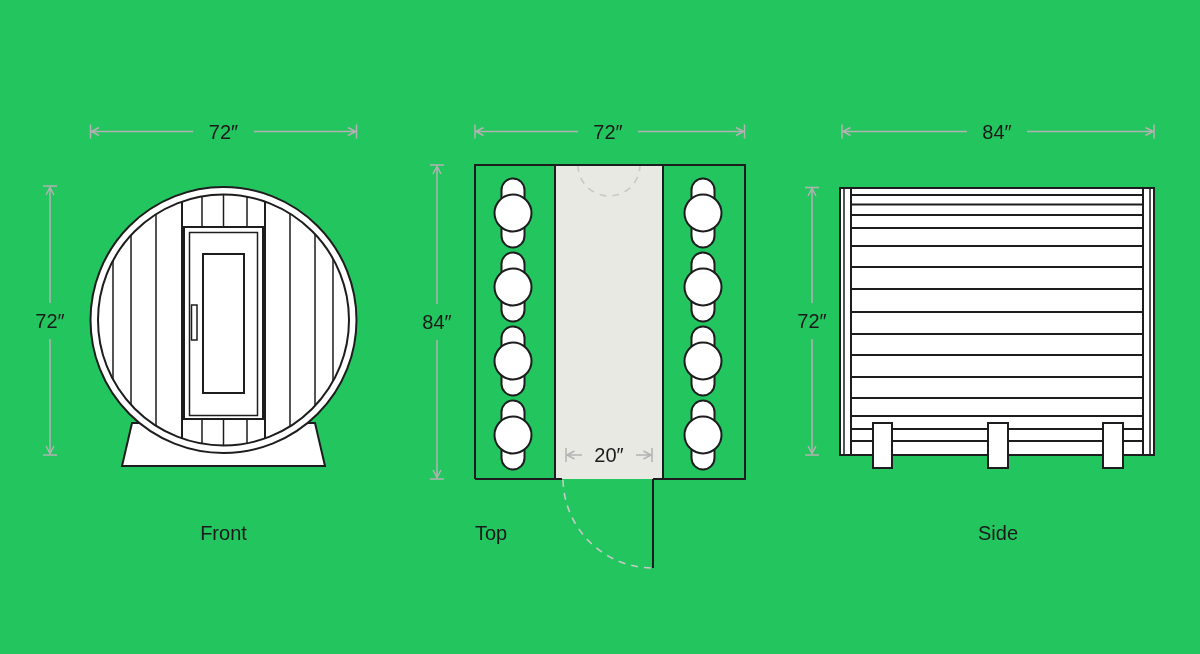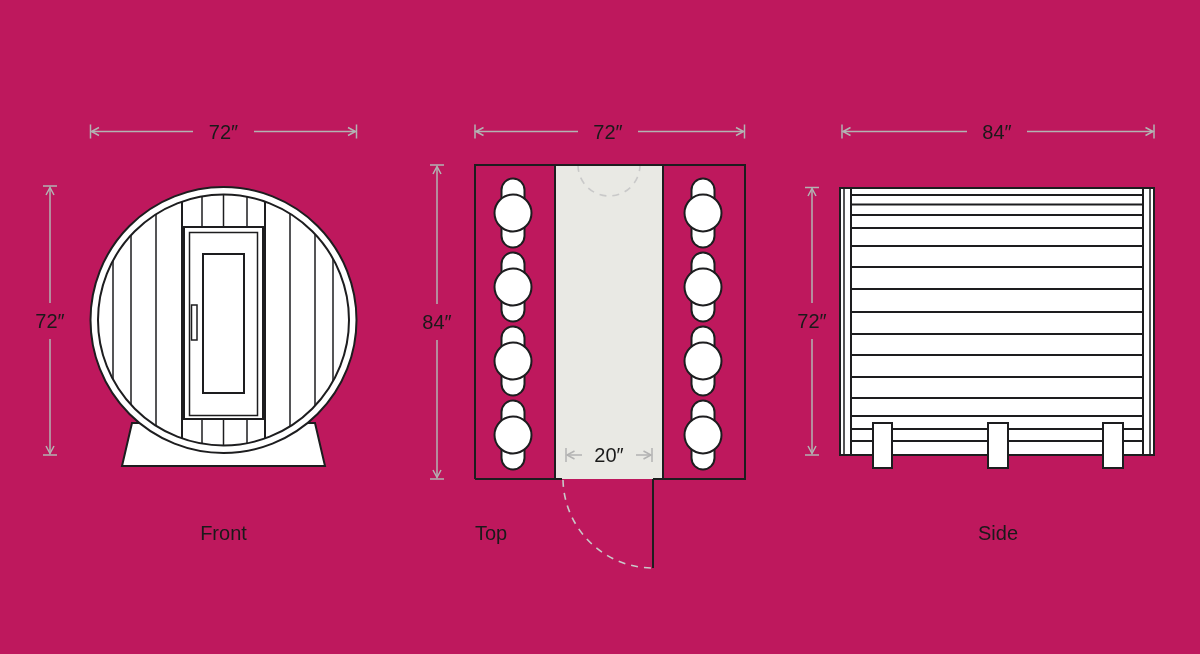--- a/index.html
+++ b/index.html
@@ -7,21 +7,21 @@
     padding: 0;
     background: #ffffff;
     width: 1200px;
     height: 654px;
     overflow: hidden;
   }
   #stage {
     position: relative;
     width: 1200px;
     height: 654px;
-    background: #be185d;
+    background: #22c55e;
   }
   svg { display: block; }
   svg text {
     font-family: "Liberation Sans", sans-serif;
     -webkit-user-select: none;
     user-select: none;
   }
   
   .ln   { fill: none; stroke: #1d1d1f; stroke-width: 2; }
   .ln15 { fill: none; stroke: #1d1d1f; stroke-width: 1.5; }

